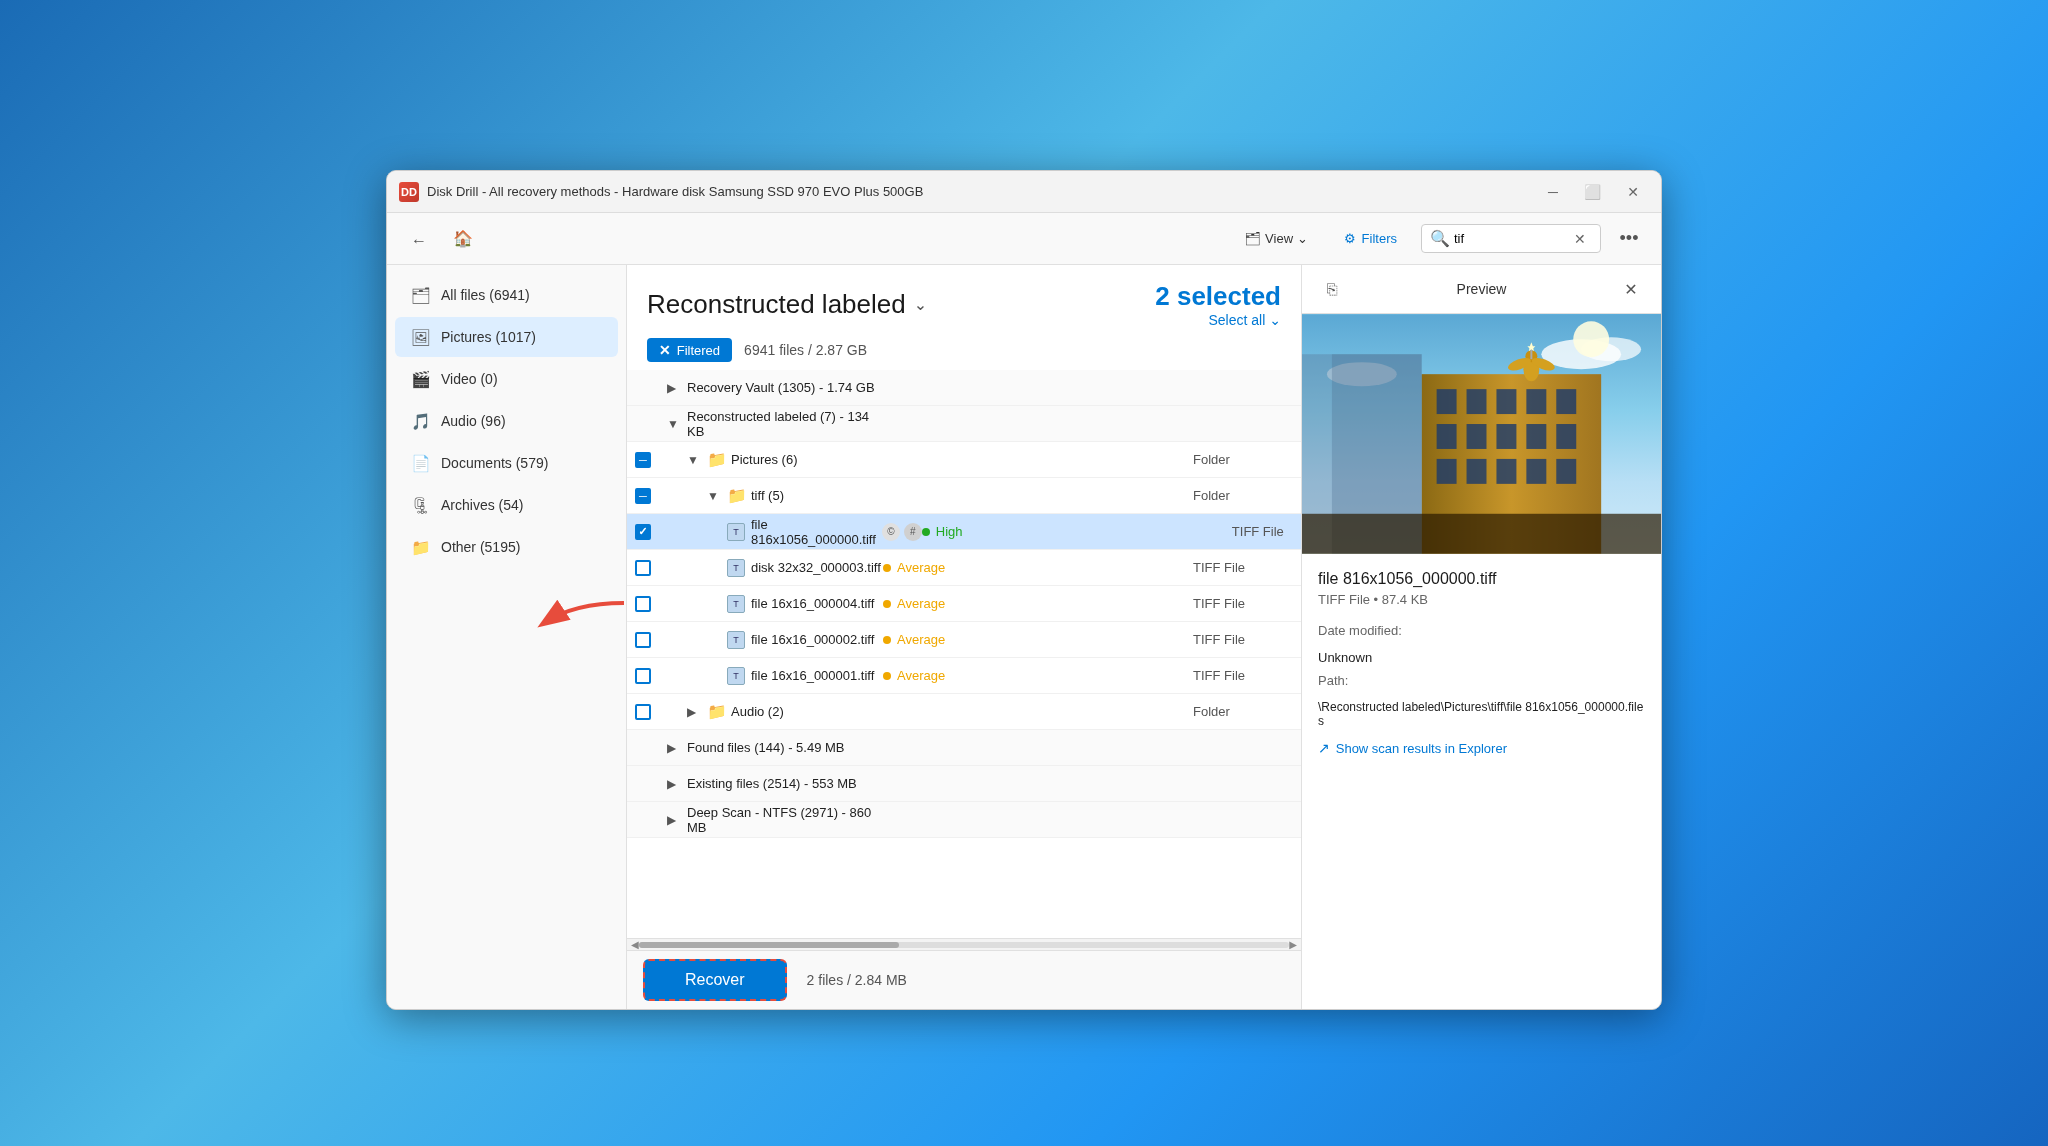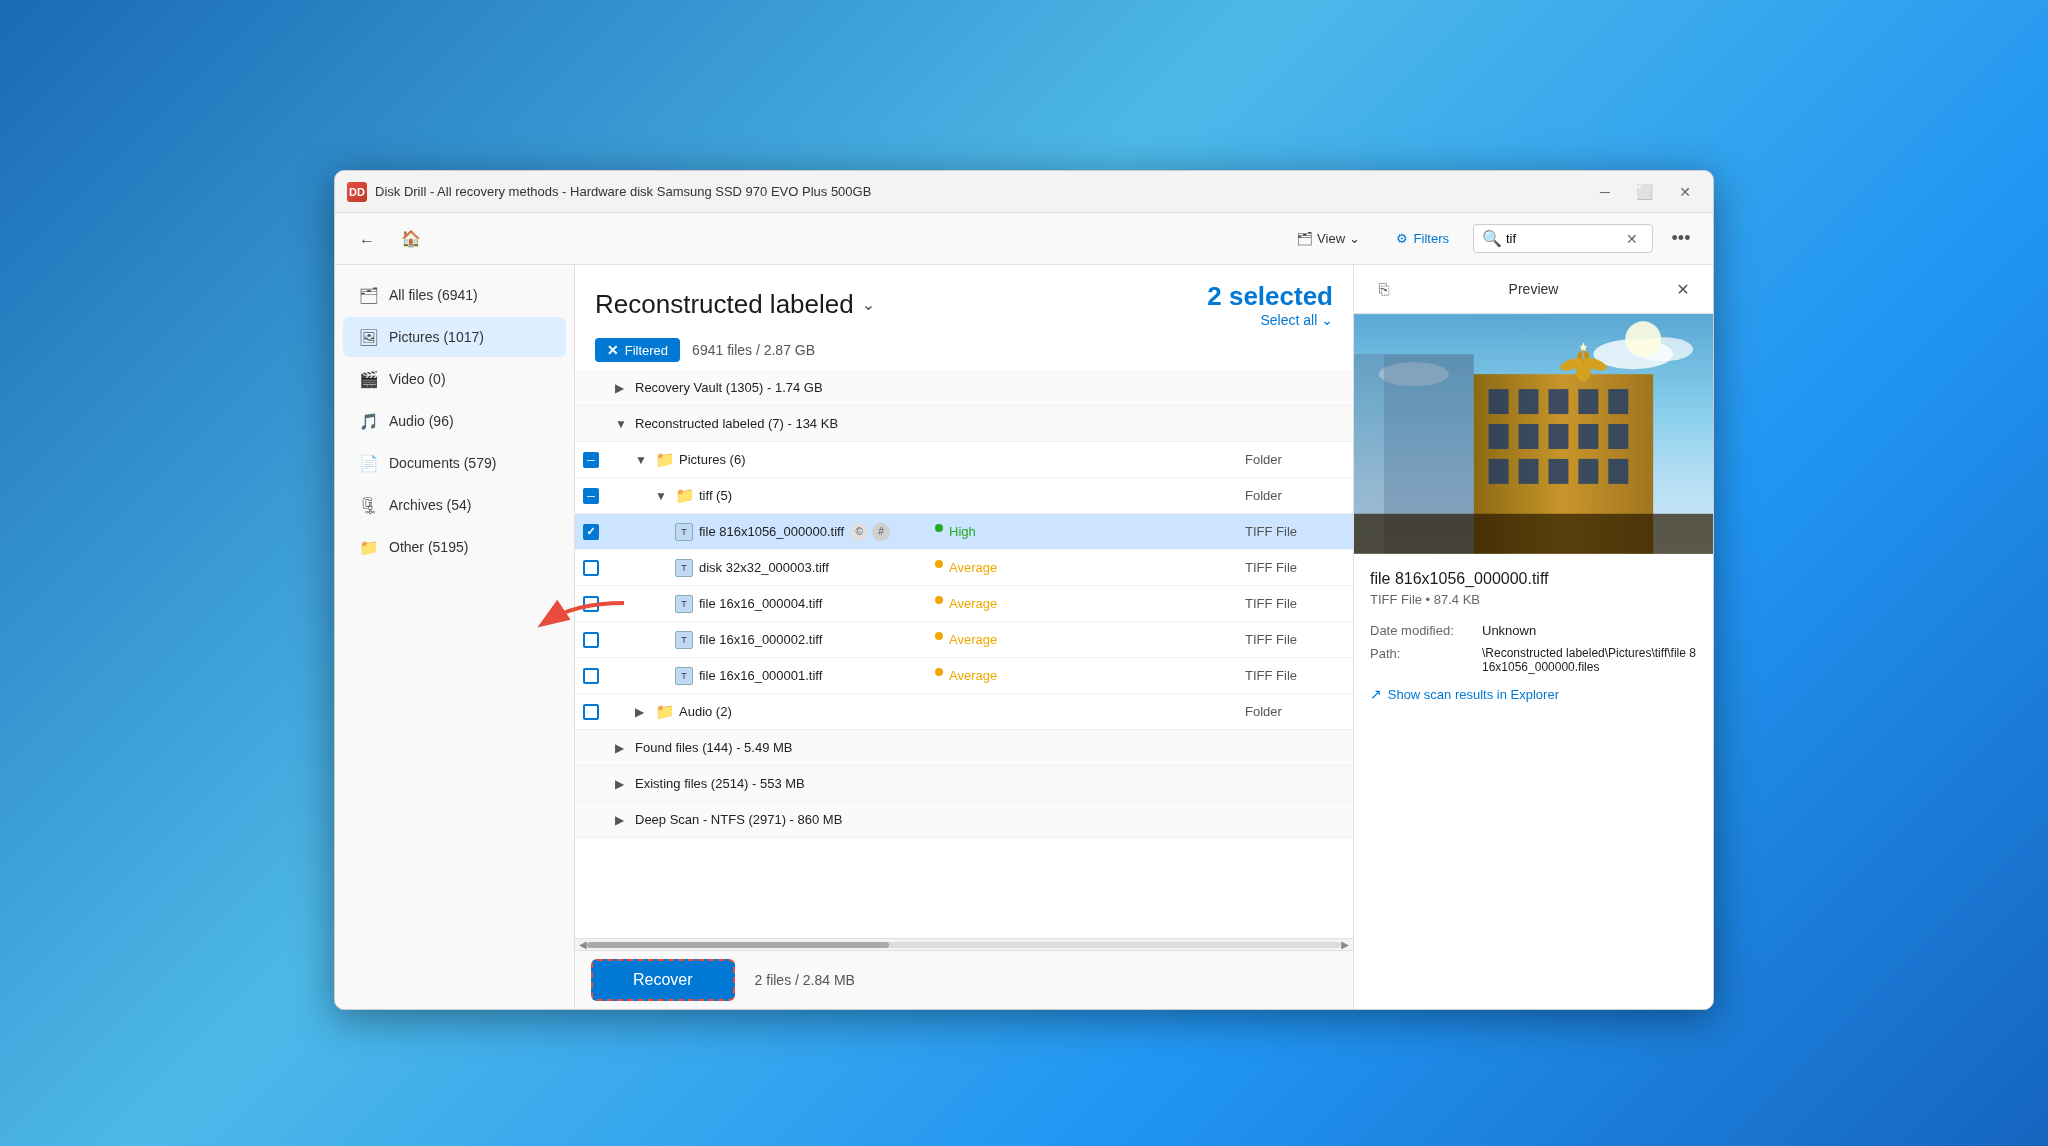--- a/index.html
+++ b/index.html
@@ -7,21 +7,21 @@
       font-family: 'Segoe UI', sans-serif;
       background: linear-gradient(135deg, #1a6bb5 0%, #4db8e8 40%, #2196f3 70%, #1565c0 100%);
       width: 2048px;
       height: 1146px;
       display: flex;
       align-items: center;
       justify-content: center;
       overflow: hidden;
     }
     .window {
-      width: 1380px;
+      width: 1276px;
       height: 840px;
       background: #f3f3f3;
       border-radius: 10px;
       box-shadow: 0 8px 40px rgba(0,0,0,0.4);
       display: flex;
       flex-direction: column;
       overflow: hidden;
       border: 1px solid #ccc;
       margin-top: 34px;
     }
@@ -260,21 +260,21 @@
       min-height: 36px;
       cursor: pointer;
     }
     .table-row.selected-row { background: #cce4ff; }
     .table-row.group-header { background: #fafafa; }
 
     .row-cb { width: 32px; flex-shrink: 0; display: flex; align-items: center; }
     .row-expand { width: 20px; flex-shrink: 0; color: #555; font-size: 12px; }
     .row-icon { width: 24px; flex-shrink: 0; font-size: 16px; display: flex; align-items: center; }
     .row-name { flex: 1; font-size: 13px; color: #222; display: flex; align-items: center; gap: 6px; }
-    .row-recovery { width: 160px; flex-shrink: 0; display: flex; gap: 6px; font-size: 13px; }
+    .row-recovery { width: 160px; flex-shrink: 0; display: flex; align-items: center; gap: 6px; font-size: 13px; }
     .row-date { width: 150px; flex-shrink: 0; font-size: 13px; color: #555; }
     .row-type { width: 100px; flex-shrink: 0; font-size: 13px; color: #555; }
 
     .dot { width: 8px; height: 8px; border-radius: 50%; display: inline-block; }
     .dot-high { background: #22aa22; }
     .dot-average { background: #f0a800; }
 
     .badge-high { color: #22aa22; font-weight: 500; }
     .badge-average { color: #f0a800; font-weight: 500; }
     .folder-yellow { color: #f5c518; }
@@ -380,21 +380,21 @@
       font-weight: 500;
       color: #1a1a1a;
       margin-bottom: 4px;
     }
     .preview-fileinfo {
       font-size: 13px;
       color: #666;
       margin-bottom: 16px;
     }
     .preview-meta { display: flex; flex-direction: column; gap: 8px; }
-    .preview-meta-row { display: flex; gap: 12px; font-size: 13px; }
+    .preview-meta-row { display: flex; gap: 12px; font-size: 13px; flex-direction: column; }
     .preview-meta-label { color: #666; width: 100px; flex-shrink: 0; }
     .preview-meta-value { color: #222; }
 
     .preview-show-btn {
       display: flex; align-items: center; gap: 6px;
       color: #0078d4; font-size: 13px;
       cursor: pointer; background: none; border: none;
       padding: 12px 0;
       text-decoration: none;
     }

